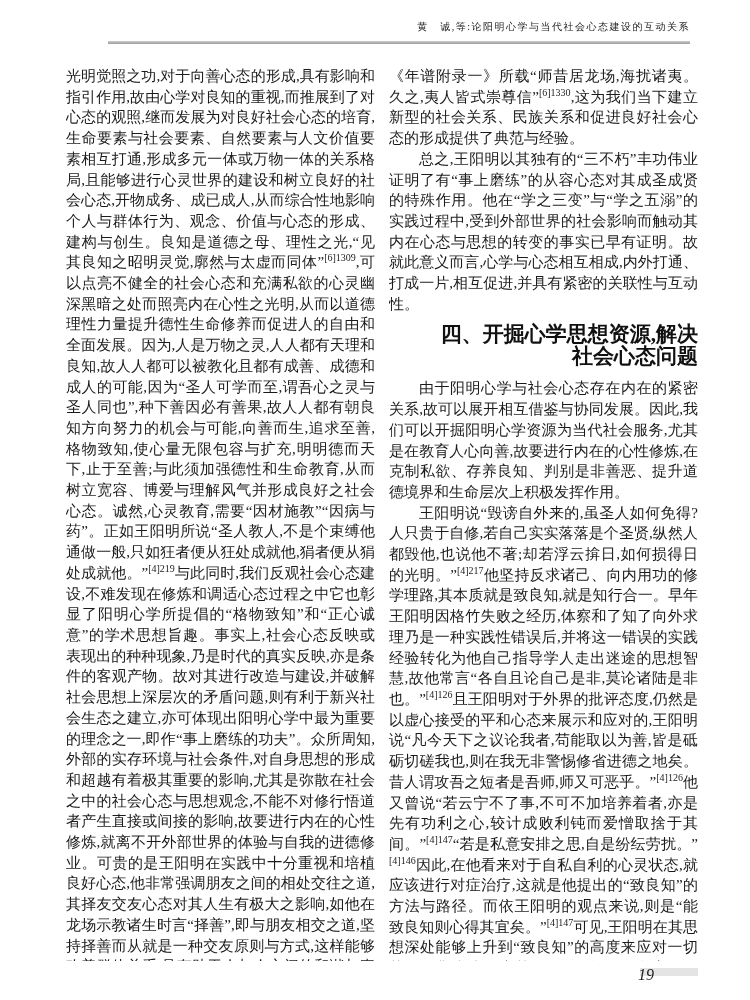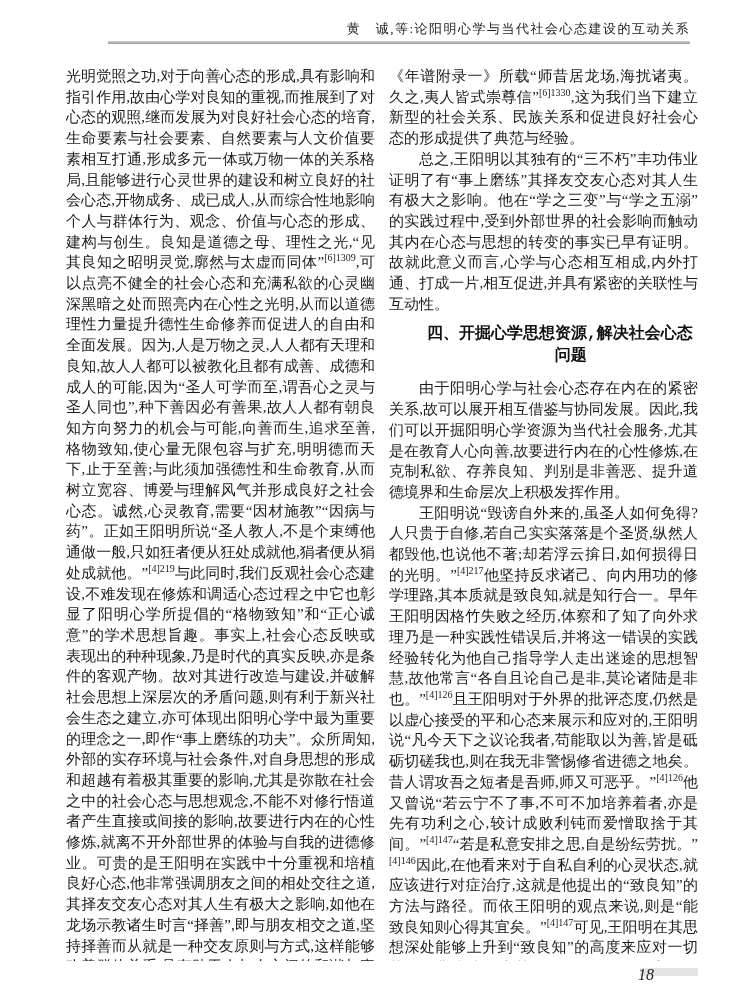--- a/index.html
+++ b/index.html
@@ -9,21 +9,21 @@
     color:#1b1b1b;
     -webkit-font-smoothing:antialiased;
   }
   .page{
     position:relative;width:750px;height:1000px;
     background:#ffffff;overflow:hidden;
   }
   
   .running-title{
     position:absolute;top:20px;right:60px;
-    font-size:13px;letter-spacing:1.5px;color:#222;
+    font-size:10px;letter-spacing:1.5px;color:#222;
     white-space:nowrap;
   }
   .header-rule{
     position:absolute;top:41px;left:108px;width:582px;height:3px;
     background:linear-gradient(to bottom,#cfcfcf,#9b9b9b);
   }
   
   .columns{
     position:absolute;top:66px;left:66px;width:632px;height:895px;
     display:flex;gap:14px;
@@ -35,25 +35,25 @@
     text-justify:inter-ideograph;
     overflow:hidden;
   }
   .para{margin:0;padding:0;}
   .para.indent{text-indent:2em;}
   .para sup{
     font-size:10px;line-height:0;vertical-align:super;
     letter-spacing:0;
   }
   .section-heading{
-    font-family:Liberation Mono, monospace;
-    font-weight:bold;font-size:16px;line-height:22px;
+    font-family:Liberation Serif, serif;
+    font-weight:bold;font-size:21px;line-height:22px;
     margin:9px 0 11px 0;
     padding-left:3.4em;text-indent:-1.35em;
-    text-align:center;color:#111;
+    text-align:right;color:#111;
   }
   
   .pageno-bar{
     position:absolute;right:52px;bottom:24px;width:58px;height:8px;
     background:#e4e4e4;
   }
   .pageno{
     position:absolute;right:96px;bottom:16px;
     font-style:italic;font-size:16px;color:#222;
     font-family:"Liberation Serif","DejaVu Serif",serif;
@@ -70,26 +70,26 @@
   </header>
 
   <main class="columns">
 
     <section class="col">
       <p class="para">光明觉照之功,对于向善心态的形成,具有影响和指引作用,故由心学对良知的重视,而推展到了对心态的观照,继而发展为对良好社会心态的培育,生命要素与社会要素、自然要素与人文价值要素相互打通,形成多元一体或万物一体的关系格局,且能够进行心灵世界的建设和树立良好的社会心态,开物成务、成已成人,从而综合性地影响个人与群体行为、观念、价值与心态的形成、建构与创生。良知是道德之母、理性之光,“见其良知之昭明灵觉,廓然与太虚而同体”<sup>[6]1309</sup>,可以点亮不健全的社会心态和充满私欲的心灵幽深黑暗之处而照亮内在心性之光明,从而以道德理性力量提升德性生命修养而促进人的自由和全面发展。因为,人是万物之灵,人人都有天理和良知,故人人都可以被教化且都有成善、成德和成人的可能,因为“圣人可学而至,谓吾心之灵与圣人同也”,种下善因必有善果,故人人都有朝良知方向努力的机会与可能,向善而生,追求至善,格物致知,使心量无限包容与扩充,明明德而天下,止于至善;与此须加强德性和生命教育,从而树立宽容、博爱与理解风气并形成良好之社会心态。诚然,心灵教育,需要“因材施教”“因病与药”。正如王阳明所说“圣人教人,不是个束缚他通做一般,只如狂者便从狂处成就他,狷者便从狷处成就他。”<sup>[4]219</sup>与此同时,我们反观社会心态建设,不难发现在修炼和调适心态过程之中它也彰显了阳明心学所提倡的“格物致知”和“正心诚意”的学术思想旨趣。事实上,社会心态反映或表现出的种种现象,乃是时代的真实反映,亦是条件的客观产物。故对其进行改造与建设,并破解社会思想上深层次的矛盾问题,则有利于新兴社会生态之建立,亦可体现出阳明心学中最为重要的理念之一,即作“事上磨练的功夫”。众所周知,外部的实存环境与社会条件,对自身思想的形成和超越有着极其重要的影响,尤其是弥散在社会之中的社会心态与思想观念,不能不对修行悟道者产生直接或间接的影响,故要进行内在的心性修炼,就离不开外部世界的体验与自我的进德修业。可贵的是王阳明在实践中十分重视和培植良好心态,他非常强调朋友之间的相处交往之道,其择友交友心态对其人生有极大之影响,如他在龙场示教诸生时言“择善”,即与朋友相交之道,坚持择善而从就是一种交友原则与方式,这样能够改善群体关系,且有助于人与人之间的和谐与真诚相处。王阳明居夷地之时,与少数民族相处亦十分融洽,故在贵州龙场就有本土夷民为其筑室示好的情形发生,王阳明</p>
     </section>
 
     <section class="col">
       <p class="para">《年谱附录一》所载“师昔居龙场,海扰诸夷。久之,夷人皆式崇尊信”<sup>[6]1330</sup>,这为我们当下建立新型的社会关系、民族关系和促进良好社会心态的形成提供了典范与经验。</p>
-      <p class="para indent">总之,王阳明以其独有的“三不朽”丰功伟业证明了有“事上磨练”其择友交友心态对其人生有极大之影响。他在“学之三变”与“学之五溺”的实践过程中,受到外部世界的社会影响而触动其内在心态与思想的转变的事实已早有证明。故就此意义而言,心学与心态相互相成,内外打通、打成一片,相互促进,并具有紧密的关联性与互动性。</p>
+      <p class="para indent">总之,王阳明以其独有的“三不朽”丰功伟业证明了有“事上磨练”的从容心态对其成圣成贤的特殊作用。他在“学之三变”与“学之五溺”的实践过程中,受到外部世界的社会影响而触动其内在心态与思想的转变的事实已早有证明。故就此意义而言,心学与心态相互相成,内外打通、打成一片,相互促进,并具有紧密的关联性与互动性。</p>
       <h2 class="section-heading">四、开掘心学思想资源,解决社会心态问题</h2>
       <p class="para indent">由于阳明心学与社会心态存在内在的紧密关系,故可以展开相互借鉴与协同发展。因此,我们可以开掘阳明心学资源为当代社会服务,尤其是在教育人心向善,故要进行内在的心性修炼,在克制私欲、存养良知、判别是非善恶、提升道德境界和生命层次上积极发挥作用。</p>
       <p class="para indent">王阳明说“毁谤自外来的,虽圣人如何免得?人只贵于自修,若自己实实落落是个圣贤,纵然人都毁他,也说他不著;却若浮云揜日,如何损得日的光明。”<sup>[4]217</sup>他坚持反求诸己、向内用功的修学理路,其本质就是致良知,就是知行合一。早年王阳明因格竹失败之经历,体察和了知了向外求理乃是一种实践性错误后,并将这一错误的实践经验转化为他自己指导学人走出迷途的思想智慧,故他常言“各自且论自己是非,莫论诸陆是非也。”<sup>[4]126</sup>且王阳明对于外界的批评态度,仍然是以虚心接受的平和心态来展示和应对的,王阳明说“凡今天下之议论我者,苟能取以为善,皆是砥砺切磋我也,则在我无非警惕修省进德之地矣。昔人谓攻吾之短者是吾师,师又可恶乎。”<sup>[4]126</sup>他又曾说“若云宁不了事,不可不加培养着者,亦是先有功利之心,较计成败利钝而爱憎取捨于其间。”<sup>[4]147</sup>“若是私意安排之思,自是纷纭劳扰。”<sup>[4]146</sup>因此,在他看来对于自私自利的心灵状态,就应该进行对症治疗,这就是他提出的“致良知”的方法与路径。而依王阳明的观点来说,则是“能致良知则心得其宜矣。”<sup>[4]147</sup>可见,王阳明在其思想深处能够上升到“致良知”的高度来应对一切荣辱是非功过,探究其因乃是经遇了一段心路历程的,如其早期在南都还存有“乡愿”之说,即表明了其认知迷离的实际状态与过程,一定意义上说也是其心态不健康、不</p>
     </section>
 
   </main>
 
   <footer>
     <div class="pageno-bar"></div>
-    <div class="pageno">18</div>
+    <div class="pageno">19</div>
   </footer>
 
 </div>
 
 </body></html>

